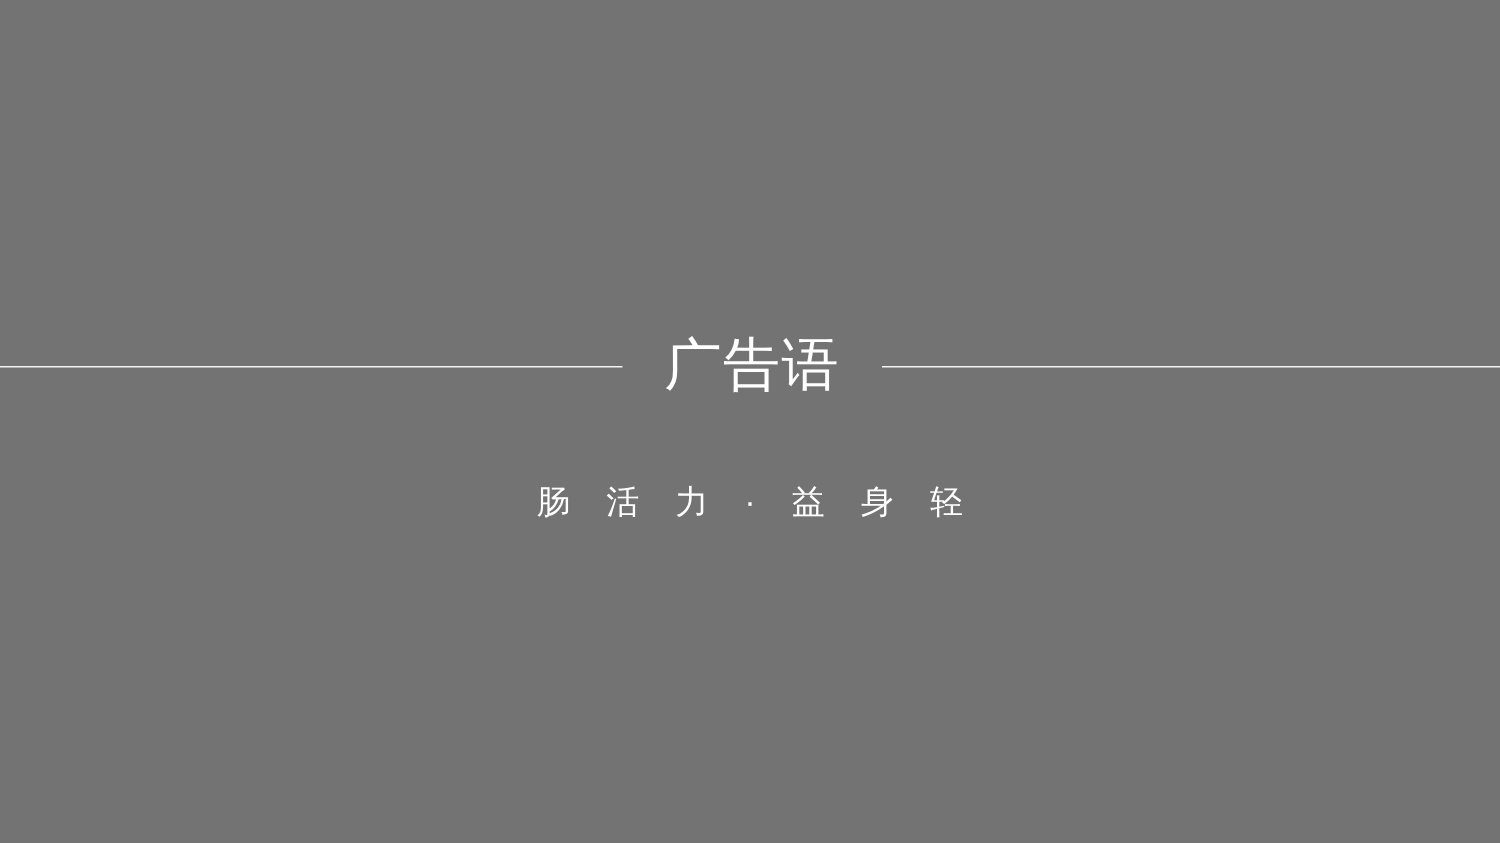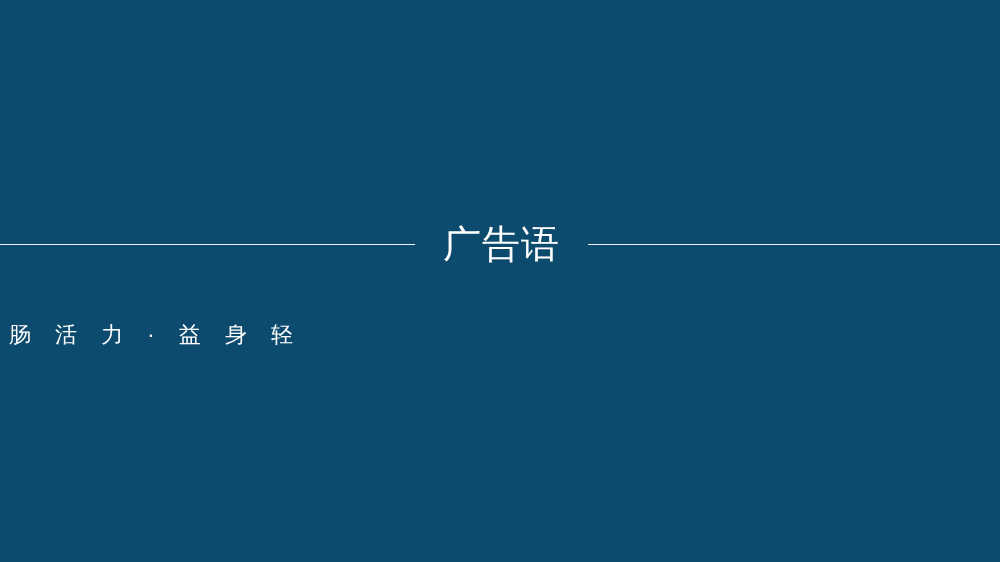--- a/index.html
+++ b/index.html
@@ -10,21 +10,21 @@
     width: 1000px;
     height: 562px;
     overflow: hidden;
     font-family: "Liberation Sans", "DejaVu Sans", sans-serif;
   }
 
   #slide {
     position: relative;
     width: 1000px;
     height: 562px;
-    background: #0c4a6e;
+    background: #737373;
     overflow: hidden;
   }
 
   
   .divider-row {
     position: absolute;
     left: 0;
     top: 0;
     width: 1000px;
     height: 562px;
@@ -58,20 +58,21 @@
     position: relative;
     top: 0px;
   }
 
   
   .subtitle {
     position: absolute;
     left: 0;
     right: 0;
     top: 322px;
+    text-align: center;
     color: #ffffff;
     font-size: 22px;
     font-weight: 300;
     letter-spacing: 9px;
     
     text-indent: 9px;
     line-height: 1.2;
     white-space: nowrap;
   }
 </style>

